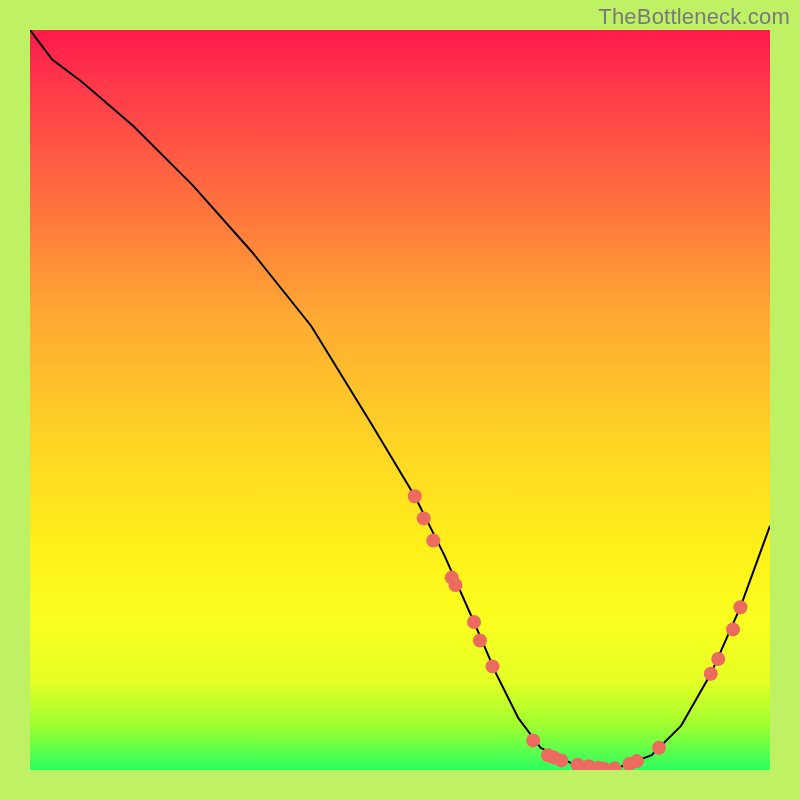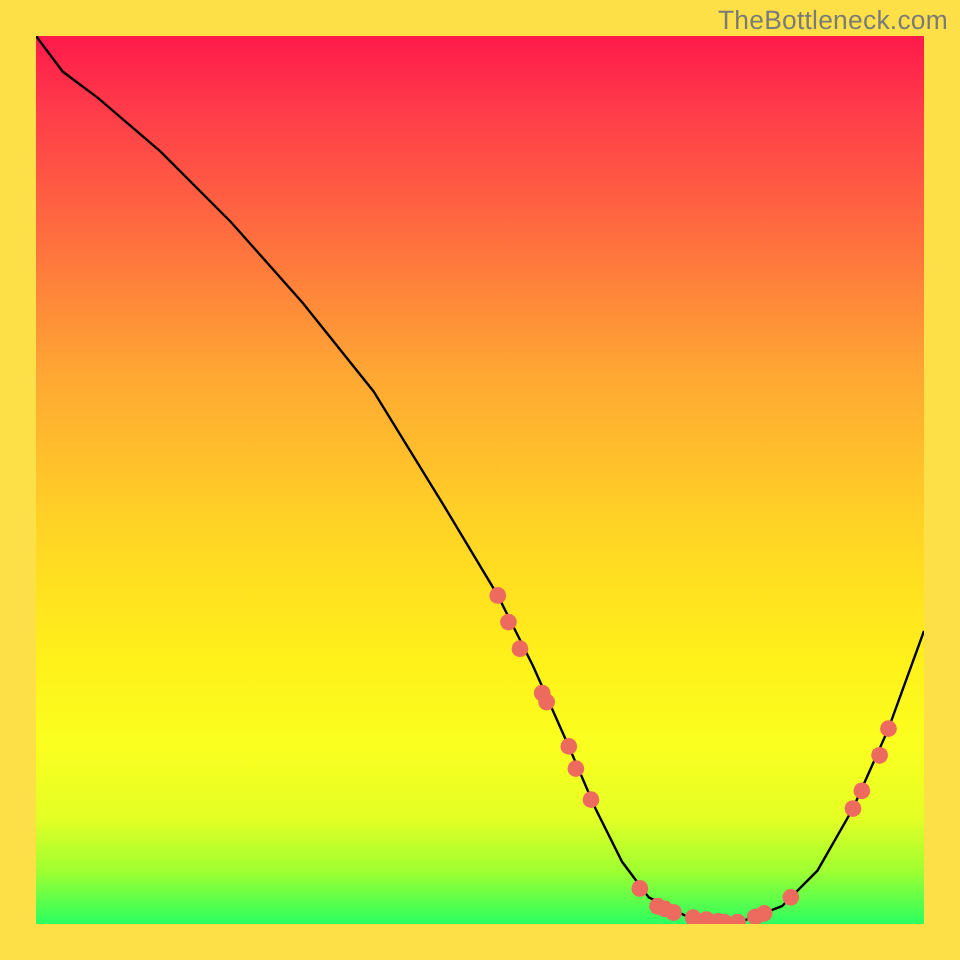--- a/index.html
+++ b/index.html
@@ -8,21 +8,21 @@
     width: 800px;
     height: 800px;
     background: #000;
     overflow: hidden;
     font-family: Arial, Helvetica, sans-serif;
   }
   .stage {
     position: relative;
     width: 800px;
     height: 800px;
-    background: #fde047;
+    background: #bef264;
   }
   .plot-box {
     position: absolute;
     left: 30px;
     top: 30px;
     width: 740px;
     height: 740px;
     box-sizing: border-box;
   }
   .gradient {

